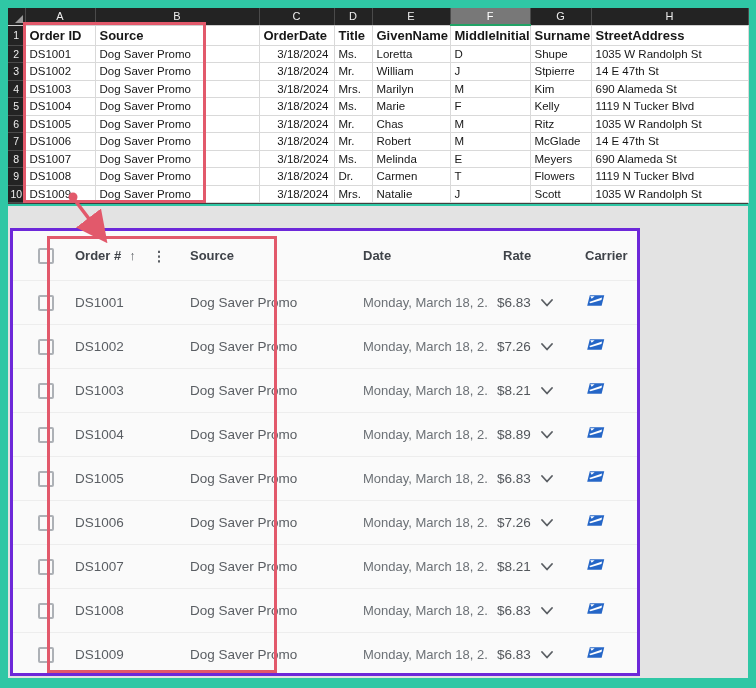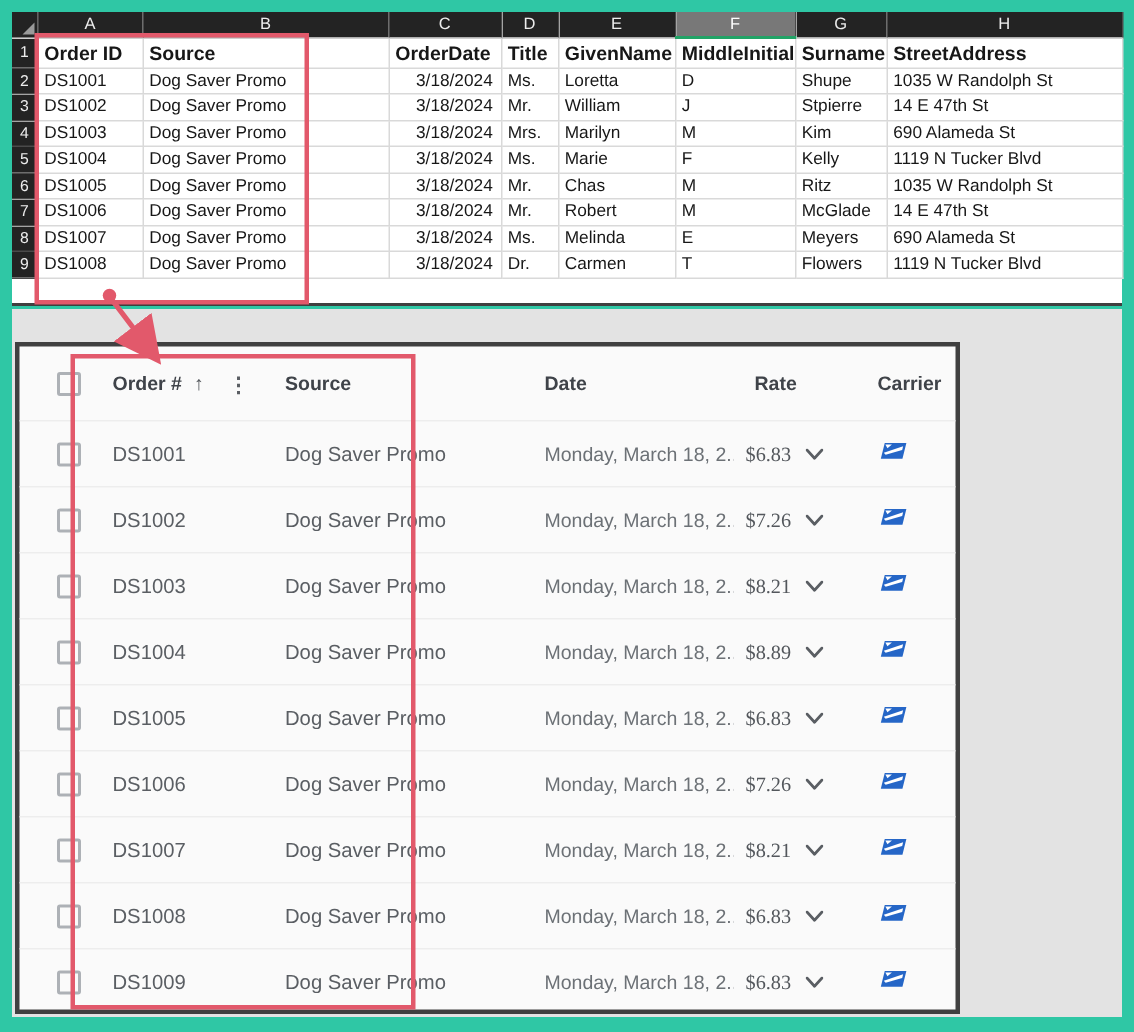--- a/index.html
+++ b/index.html
@@ -46,39 +46,39 @@
     position:absolute; left:15px; top:14px; width:183px; height:181px;
     border:3px solid #E2596B; pointer-events:none; z-index:5;
   }
   
   .canvas {
     position:absolute; left:8px; top:206px; width:740px; height:472px;
     background:#E3E3E3;
   }
   .panel {
     position:absolute; left:2px; top:22px; width:630px; height:448px;
-    background:#FAFAFA; border:3px solid #404040;
+    background:#FAFAFA; border:3px solid #6d28d9;
   }
   .p-head, .p-row {
     display:grid; grid-template-columns:50px 115px 175px 136px 80px 68px;
     align-items:center;
   }
   .p-head { height:49px; }
   .p-head .hcell { font-size:13px; font-weight:700; color:#3F4349; padding-left:12px; }
   .p-head .hcell.order { display:flex; align-items:center; gap:8px; padding-left:12px; }
   .sort-arrow { font-size:13px; color:#55595E; font-weight:400; }
   .menu-dots { margin-left:auto; margin-right:12px; color:#5A5E63; font-size:14px; font-weight:700; letter-spacing:0; cursor:pointer; }
   .p-row { height:44px; border-top:1px solid #EDEDED; }
   .cbx-wrap { padding-left:25px; }
   .cbx {
     width:16px; height:16px; border:2px solid #ADB1B6; border-radius:2px; background:transparent;
   }
   .cell { font-size:13.5px; color:#5A5E63; padding-left:12px; white-space:nowrap; overflow:hidden; }
   .cell.date { color:#6C7176; padding-left:10px; font-size:13px; }
-  .cell.rate { display:flex; align-items:flex-end; gap:10px; padding-left:8px; color:#53575C;font-family:Liberation Serif, serif; }
+  .cell.rate { display:flex; align-items:flex-end; gap:10px; padding-left:8px; color:#53575C; }
   .chev { display:inline-block; }
   .carrier-cell { padding-left:16px; }
   .hl-box-panel {
     position:absolute; left:34px; top:5px; width:230px; height:437px;
     border:3px solid #E2596B; pointer-events:none; z-index:5;
   }
   
   .arrow-overlay { position:absolute; left:0; top:0; z-index:9; pointer-events:none; }
 </style>
 </head>
@@ -205,20 +205,31 @@
           <th class="rn">9</th>
           <td>DS1008</td>
           <td>Dog Saver Promo</td>
           <td class="num">3/18/2024</td>
           <td>Dr.</td>
           <td>Carmen</td>
           <td>T</td>
           <td>Flowers</td>
           <td>1119 N Tucker Blvd</td>
         </tr>
+          <tr class="xl-row">
+          <th class="rn">10</th>
+          <td>DS1009</td>
+          <td>Dog Saver Promo</td>
+          <td class="num">3/18/2024</td>
+          <td>Mrs.</td>
+          <td>Natalie</td>
+          <td>J</td>
+          <td>Scott</td>
+          <td>1035 W Randolph St</td>
+        </tr>
     </tbody>
       </table>
     <div class="hl-box-excel"></div>
   </div>
 
   <div class="canvas">
     <div class="panel">
       <div class="p-head">
         <div class="cbx-wrap">
           <div class="cbx"></div>

